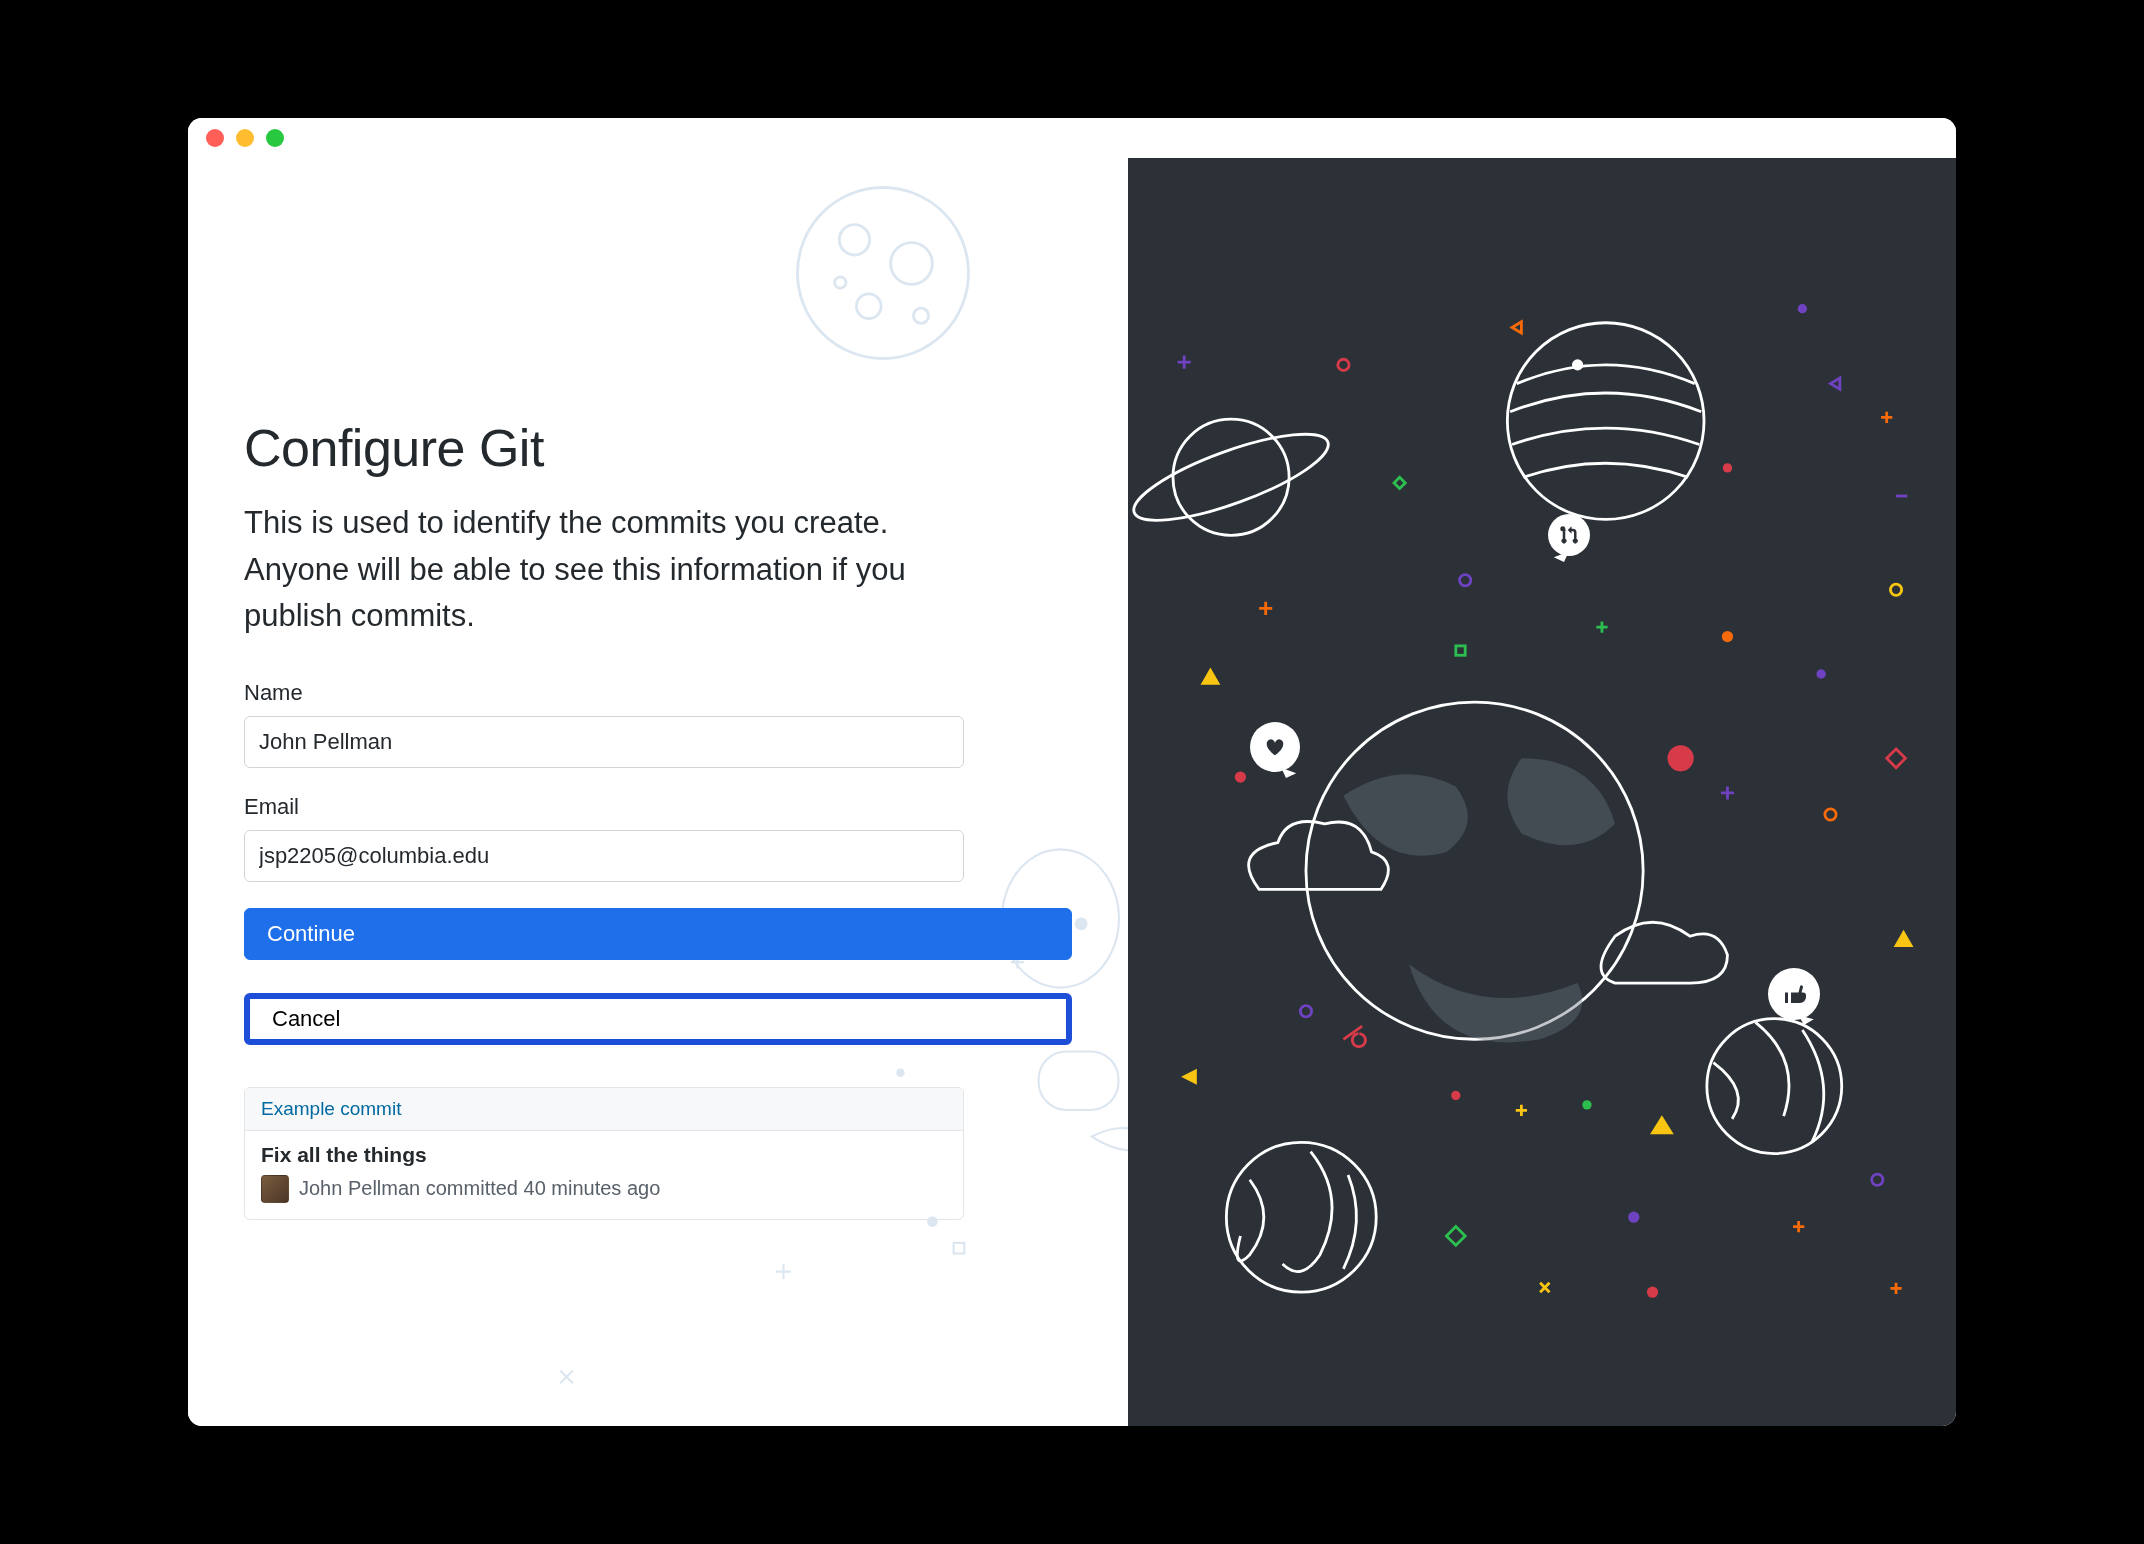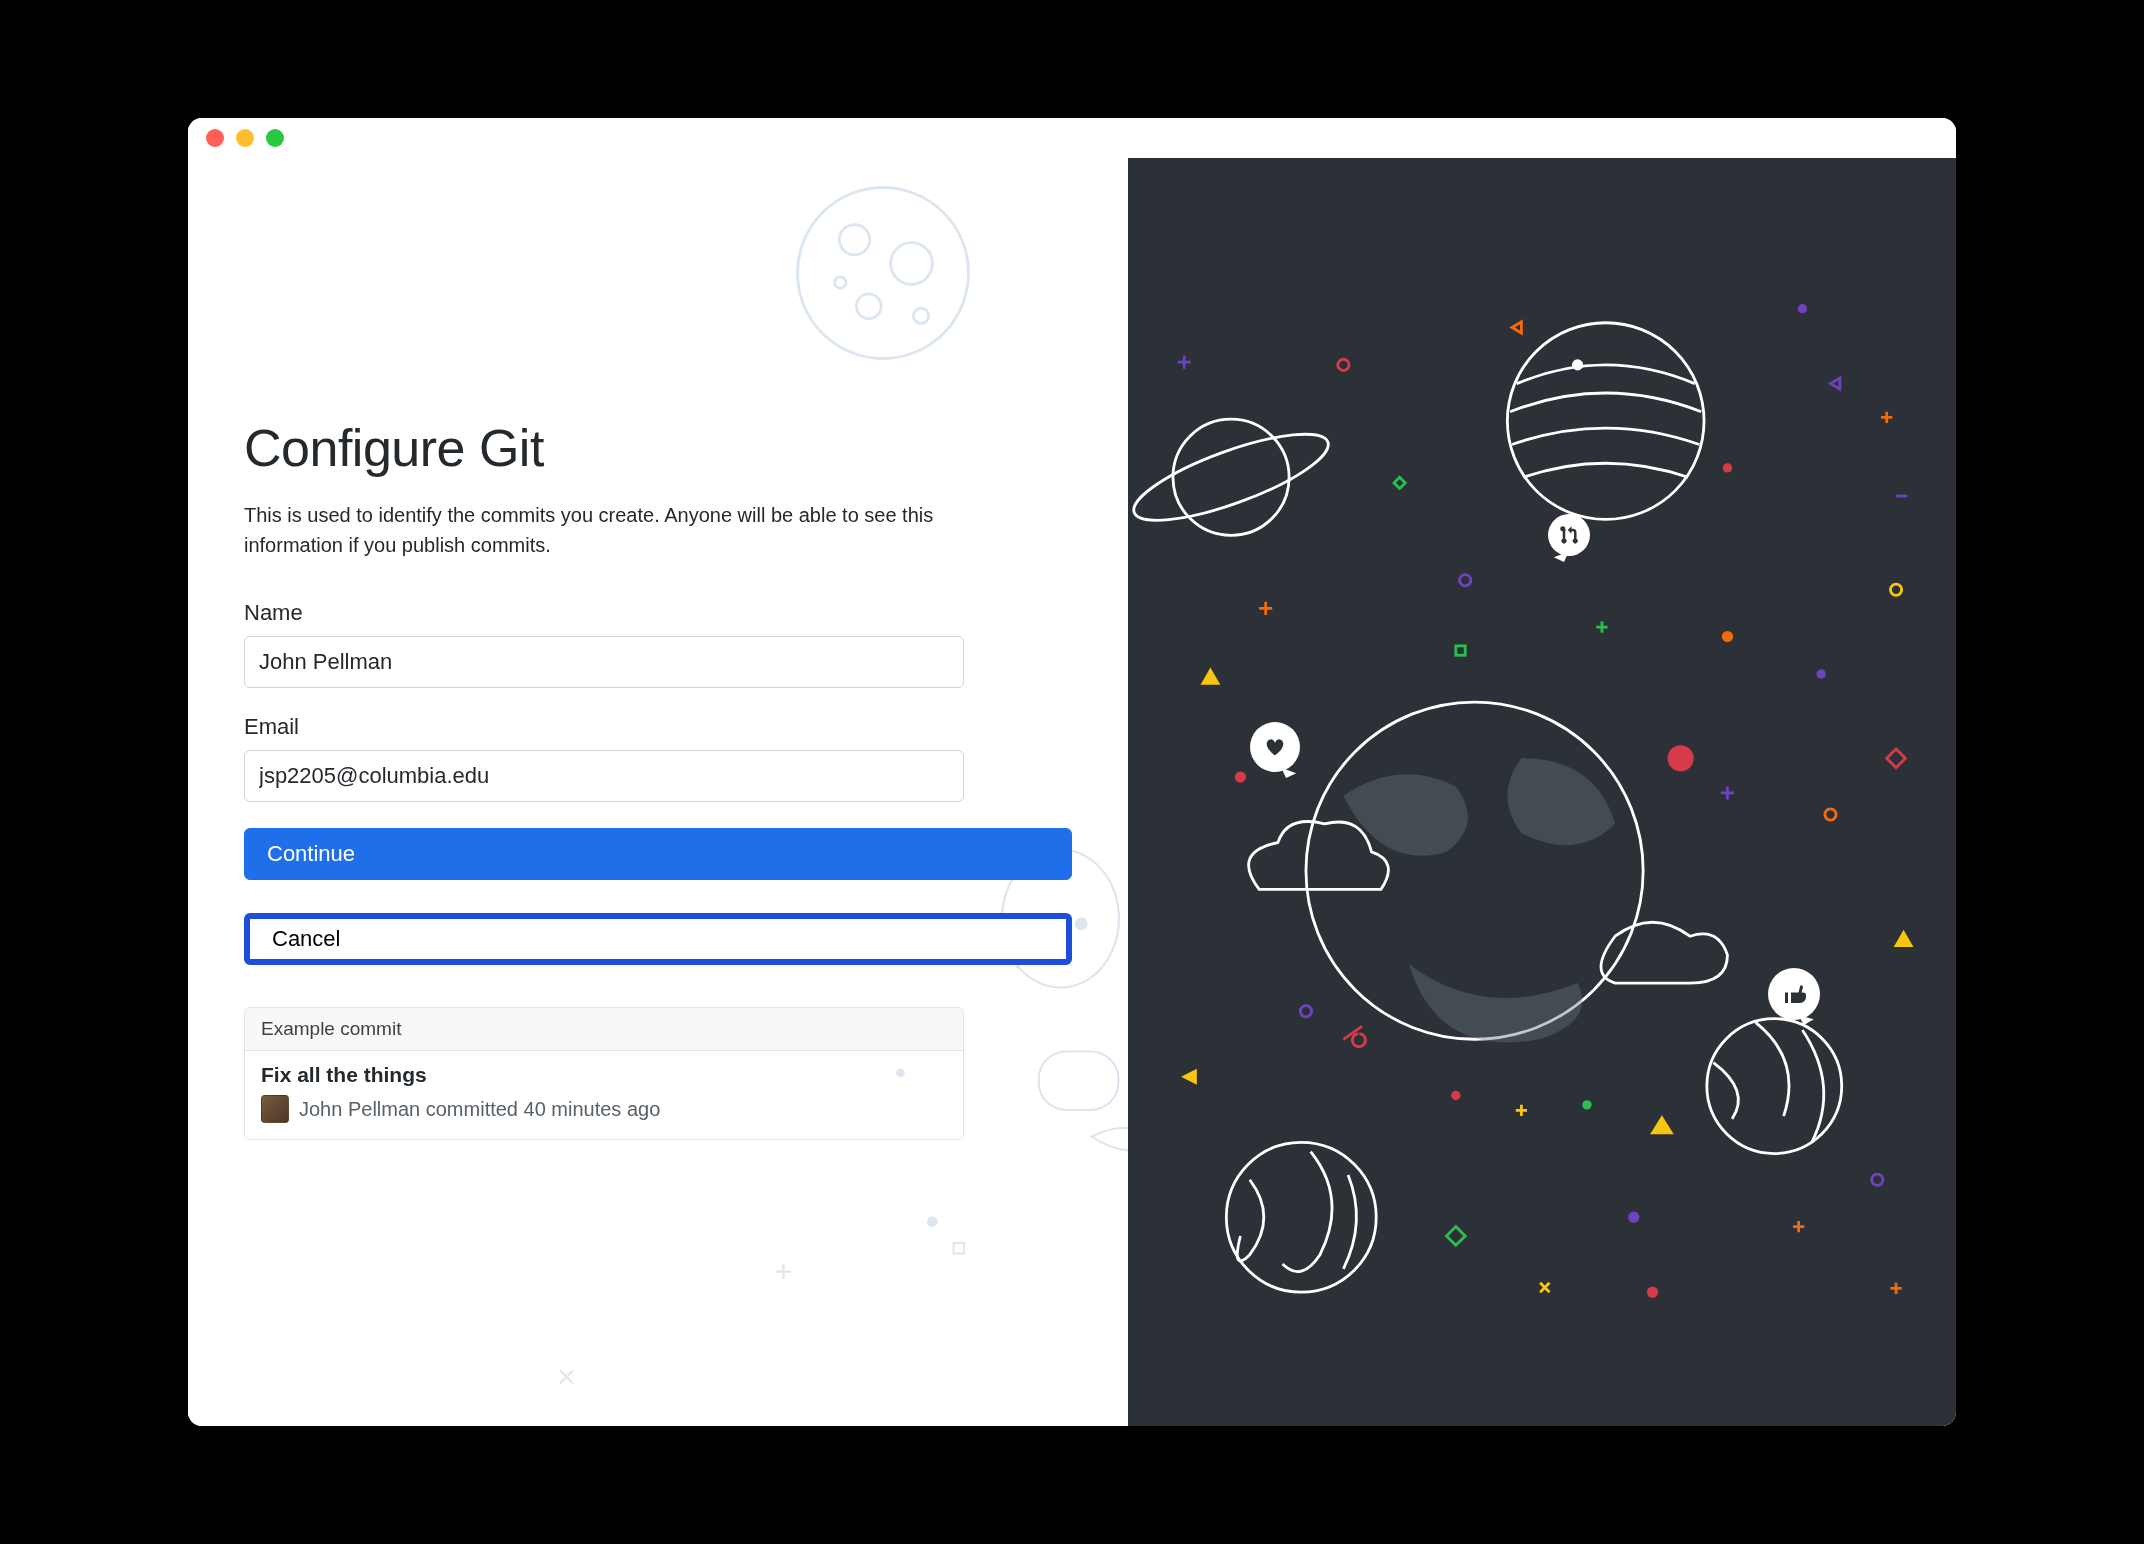--- a/index.html
+++ b/index.html
@@ -74,21 +74,21 @@
 
   .page-title {
     font-size: 52px;
     font-weight: 400;
     letter-spacing: -0.5px;
     color: #24292e;
     margin-top: 220px;
     margin-bottom: 22px;
   }
   .page-desc {
-    font-size: 20px;
+    font-size: 31px;
     line-height: 1.5;
     color: #24292e;
     max-width: 720px;
     margin-bottom: 40px;
   }
   .field-group { margin-bottom: 26px; }
   .field-label {
     font-size: 22px;
     color: #24292e;
     margin-bottom: 10px;
@@ -137,21 +137,21 @@
     border: 1px solid #e1e4e8;
     border-radius: 6px;
     margin-top: 42px;
     overflow: hidden;
   }
   .example-header {
     background: #f6f8fa;
     border-bottom: 1px solid #e1e4e8;
     padding: 10px 16px;
     font-size: 19px;
-    color: #404040;
+    color: #0369a1;
   }
   .example-body {
     padding: 12px 16px 16px 16px;
   }
   .commit-title {
     font-size: 21px;
     font-weight: 700;
     color: #24292e;
     margin-bottom: 8px;
   }

